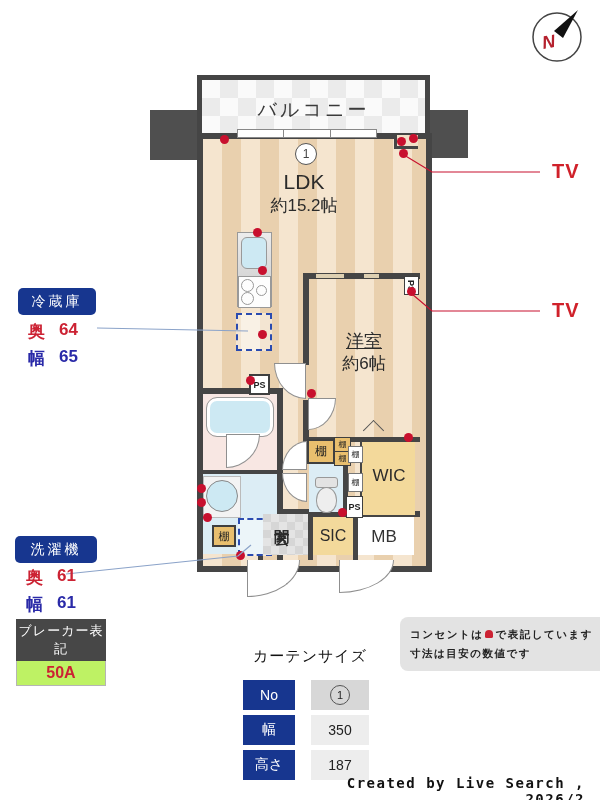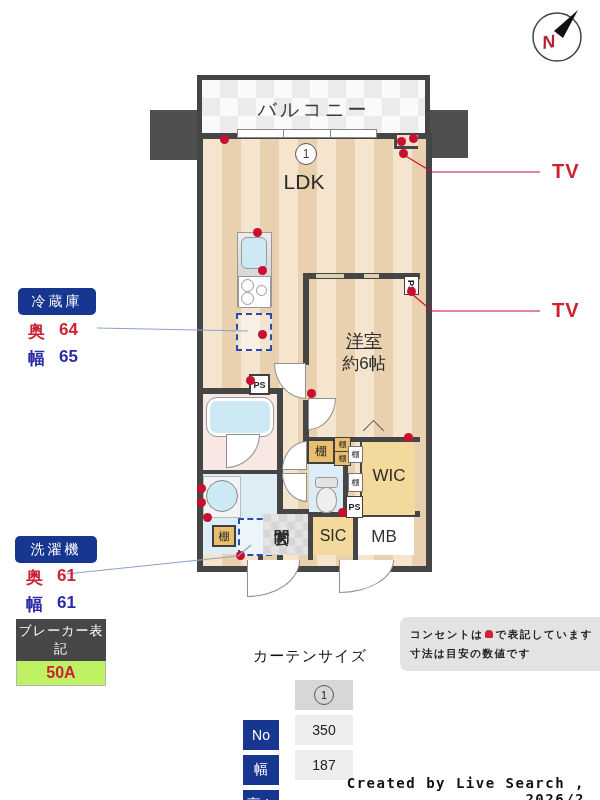--- a/index.html
+++ b/index.html
@@ -32,22 +32,22 @@
         align-items:center;justify-content:center;font-size:14px;letter-spacing:3px;}
   .dim-row{position:absolute;display:flex;gap:14px;font-size:17px;font-weight:bold;}
   .red{color:#cc2233;} .blue{color:#2a2aa8;}
   .breaker{position:absolute;left:16px;top:619px;width:90px;}
   .breaker .hd{background:#474747;color:#fff;font-size:13px;text-align:center;padding:3px 0;letter-spacing:1px;}
   .breaker .bd{background:#bef264;border:1px solid #b5b5b5;border-top:none;color:#cc2233;font-weight:bold;
         font-size:16px;text-align:center;padding:3px 0;}
   .ct-title{position:absolute;left:245px;top:647px;width:130px;text-align:center;font-size:15px;
         letter-spacing:1px;color:#111;}
   .ct-row{position:absolute;display:flex;gap:16px;}
-  .ct-label{width:36px;height:30px;background:#17368f;color:#fff;display:flex;align-items:center;
-        justify-content:center;font-size:14px;margin-top:40px;}
+  .ct-label{width:52px;height:30px;background:#17368f;color:#fff;display:flex;align-items:center;
+        justify-content:center;font-size:14px;}
   .ct-val{width:58px;height:30px;background:#ededed;color:#222;display:flex;align-items:center;
         justify-content:center;font-size:14px;}
   .note{position:absolute;left:400px;top:617px;width:192px;background:#e3e3e3;border-radius:8px;
         padding:8px 10px;font-size:10.5px;font-weight:bold;letter-spacing:1.5px;color:#222;line-height:1.8;}
   .inline-dot{display:inline-block;width:8px;height:8px;background:#cc2233;border-radius:50% 50% 20% 20%;
         margin:0 2px;}
   .credit{position:absolute;left:320px;top:775px;width:265px;text-align:right;
         font-family:"DejaVu Sans Mono","Liberation Mono",monospace;font-weight:bold;
         font-size:14px;letter-spacing:1.5px;color:#111;}
   .vtext{writing-mode:vertical-rl;}
@@ -160,20 +160,21 @@
   <div class="arc" style="left:282px;top:473px;width:25px;height:29px;border-radius:0 0 0 100%;"></div>
   <div class="arc" style="left:226px;top:434px;width:34px;height:34px;border-radius:0 0 100% 0;"></div>
   <div class="arc" style="left:247px;top:560px;width:53px;height:37px;border-radius:0 0 100% 0;border-top:none;"></div>
   <div class="arc" style="left:339px;top:560px;width:55px;height:33px;border-radius:0 0 100% 0;border-top:none;"></div>
 
   <div class="circled" style="left:295px;top:143px;">
       <span>1</span>
     </div>
   <div class="room-label" style="left:248px;top:169px;width:112px;">
     <div style="font-size:21px;">LDK</div>
+    <div style="font-size:17px;">約15.2帖</div>
   </div>
   <div class="room-label" style="left:318px;top:330px;width:92px;">
     <div style="font-size:18px;text-decoration:underline;">洋室</div>
     <div style="font-size:17px;">約6帖</div>
   </div>
 
   <div class="dot" style="left:220px;top:135px;"></div>
   <div class="dot" style="left:397px;top:137px;"></div>
   <div class="dot" style="left:409px;top:134px;"></div>
   <div class="dot" style="left:399px;top:149px;"></div>

